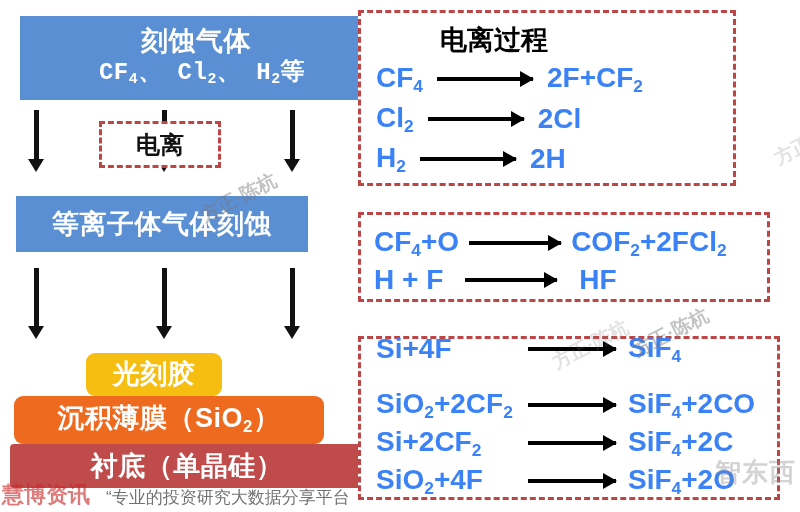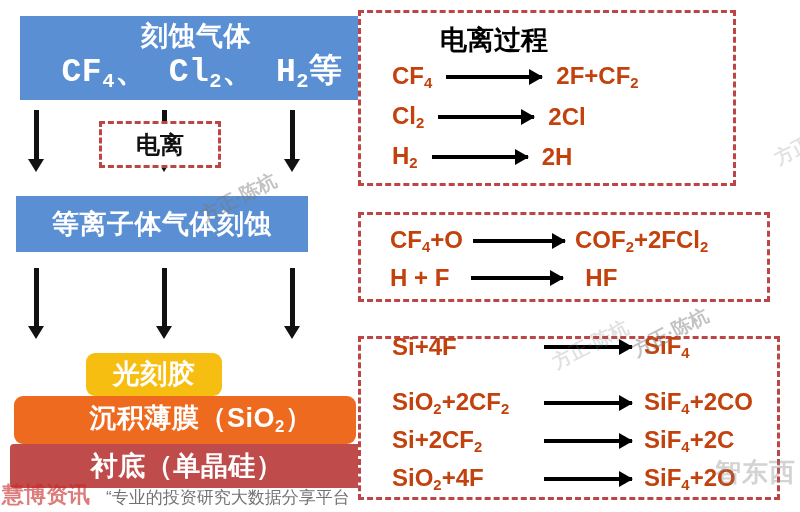--- a/index.html
+++ b/index.html
@@ -12,25 +12,25 @@
 
   
   .box{
     position:absolute;display:flex;flex-direction:column;
     align-items:center;justify-content:center;
     color:#ffffff;font-weight:bold;text-align:center;
     line-height:1.12;letter-spacing:.5px;
   }
   .blue{background:#5B8FD4;}
   .yellow{background:#F7BE12;border-radius:9px;}
-  .orange{background:#EE6A1E;border-radius:9px;padding-left:32px;}
+  .orange{background:#EE6A1E;border-radius:9px;}
   .red{background:#C04B4B;border-radius:4px;}
 
   .line1{font-size:27px;}
-  .line2{font-size:33px;margin-top:2px;margin-left:12px;}
+  .line2{font-size:24px;margin-top:2px;margin-left:12px;}
   sub{font-size:.62em;vertical-align:-0.28em;font-weight:bold;}
 
   
   .dash{
     position:absolute;
     border:3px dashed #BE4545;
     background:#ffffff;
     box-sizing:border-box;
   }
   .ionize-label{
@@ -42,22 +42,22 @@
   
   .darr{position:absolute;width:9px;}
   .darr .shaft{position:absolute;left:2px;top:0;width:5px;background:#111;}
   .darr .head{
     position:absolute;left:-4px;width:0;height:0;
     border-left:8.5px solid transparent;border-right:8.5px solid transparent;
     border-top:13px solid #111;
   }
 
   
-  .rxn{position:absolute;display:flex;align-items:center;color:#c2410c;
-       font-weight:bold;font-size:24px;white-space:nowrap;margin-left:16px;}
+  .rxn{position:absolute;display:flex;align-items:center;color:#3b82f6;
+       font-weight:bold;font-size:28px;white-space:nowrap;}
   .rxn .lhs{display:inline-block;}
   .rxn .rhs{display:inline-block;}
   .rarr{position:relative;display:inline-block;height:18px;}
   .rarr .sh{position:absolute;left:0;top:7px;height:4px;background:#000;width:100%;}
   .rarr .hd{
     position:absolute;right:-1px;top:1px;width:0;height:0;
     border-top:8px solid transparent;border-bottom:8px solid transparent;
     border-left:14px solid #000;
   }
   .panel-title{position:absolute;font-size:27px;font-weight:bold;color:#000;}

